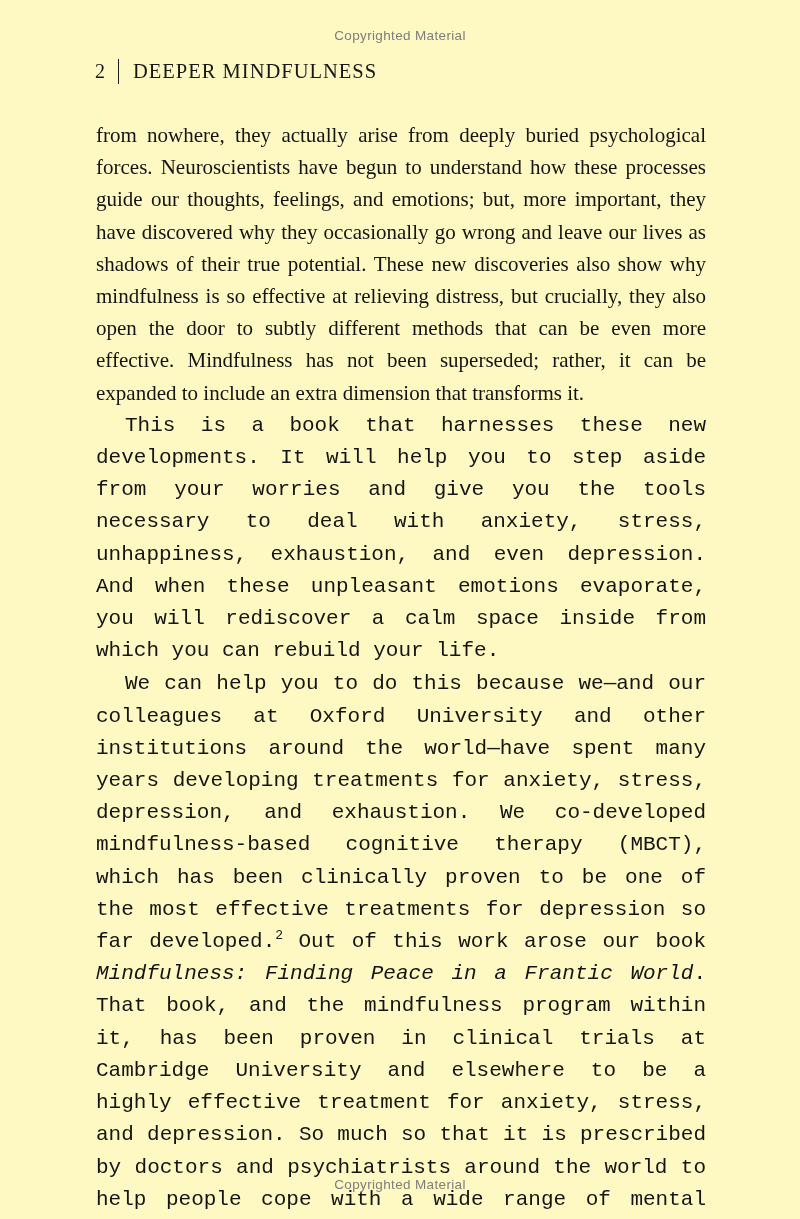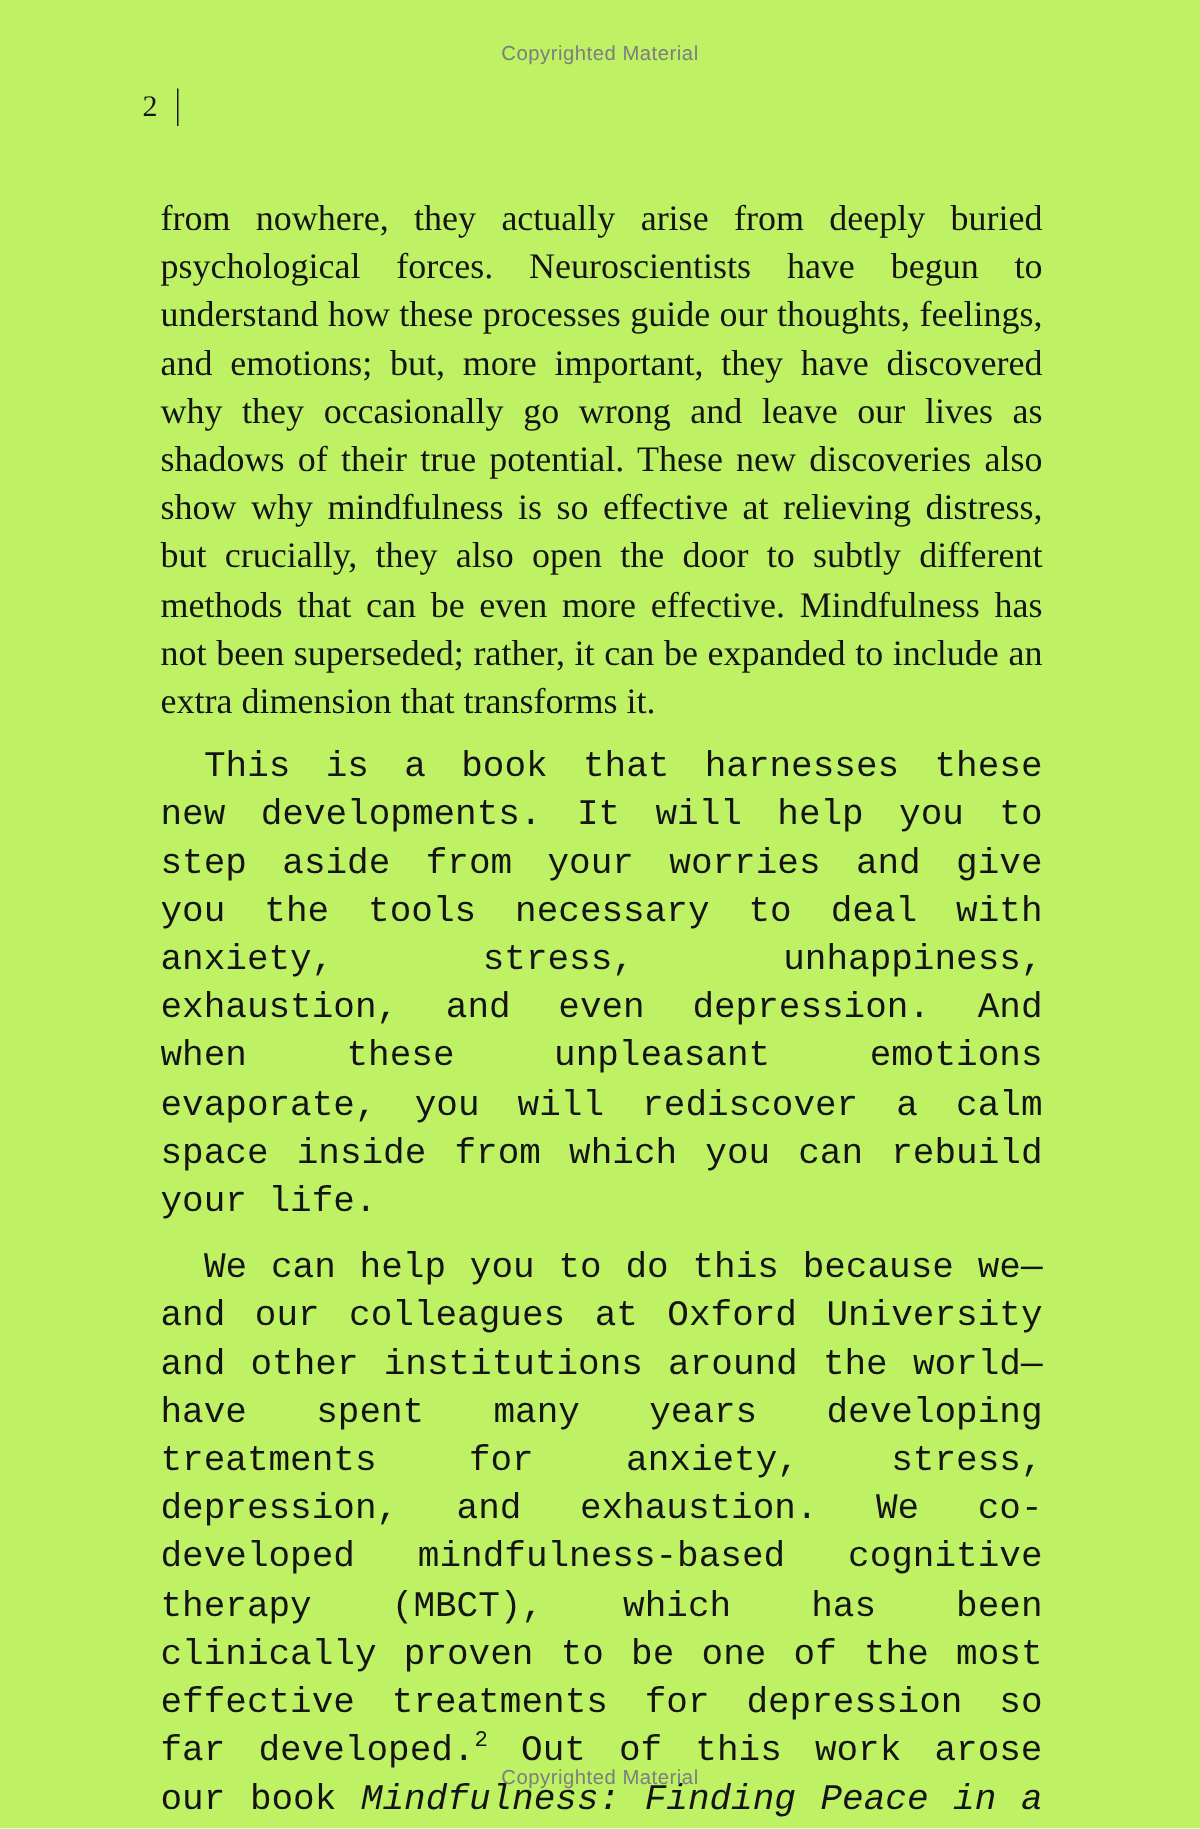--- a/index.html
+++ b/index.html
@@ -4,21 +4,21 @@
 <style>
   html, body {
     margin: 0;
     padding: 0;
     background: #ffffff;
   }
   .page {
     position: relative;
     width: 800px;
     height: 1219px;
-    background: #bef264;
+    background: #fef9c3;
     overflow: hidden;
     font-family: "Liberation Serif", "DejaVu Serif", serif;
     color: #141414;
     box-sizing: border-box;
     padding-left: 38px;
   }
 
   
   .watermark {
     position: absolute;
@@ -65,22 +65,22 @@
   }
 
   
   .body-block {
     position: absolute;
     left: 95px;
     top: 118px;
     width: 612px;
   }
   .para {
-    margin: 12px;
-    font-size: 24px;
+    margin: 1px;
+    font-size: 21px;
     line-height: 32.2px;
     text-align: justify;
     text-justify: inter-word;
     hyphens: manual;
     color: #141414;
   }
   .para.indent { text-indent: 29px; font-family: Liberation Mono, monospace; }
   .para em { font-style: italic; }
   .fn {
     font-size: 0.62em;
@@ -91,20 +91,21 @@
 </head>
 <body>
 
 <div class="page">
 
   <div class="watermark top">Copyrighted Material</div>
 
   <div class="running-head">
     <span class="folio">2</span>
     <span class="head-rule"></span>
+    <span class="chapter-title">DEEPER MINDFULNESS</span>
   </div>
 
   <div class="body-block">
     <p class="para">from nowhere, they actually arise from deeply buried psychological forces. Neuroscientists have begun to understand how these processes guide our thoughts, feelings, and emotions; but, more important, they have discovered why they occasionally go wrong and leave our lives as shadows of their true potential. These new discoveries also show why mindfulness is so effective at relieving distress, but crucially, they also open the door to subtly different methods that can be even more effective. Mindfulness has not been superseded; rather, it can be expanded to include an extra dimension that transforms it.</p>
     <p class="para indent">This is a book that harnesses these new developments. It will help you to step aside from your worries and give you the tools necessary to deal with anxiety, stress, unhappiness, exhaustion, and even depression. And when these unpleasant emotions evaporate, you will rediscover a calm space inside from which you can rebuild your life.</p>
     <p class="para indent">We can help you to do this because we—and our colleagues at Oxford University and other institutions around the world—have spent many years developing treatments for anxiety, stress, depression, and exhaustion. We co-developed mindfulness-based cognitive therapy (MBCT), which has been clinically proven to be one of the most effective treatments for depression so far developed.<sup class="fn">2</sup> Out of this work arose our book <em>Mindfulness: Finding Peace in a Frantic World</em>. That book, and the mindfulness program within it, has been proven in clinical trials at Cambridge University and elsewhere to be a highly effective treatment for anxiety, stress, and depression. So much so that it is prescribed by doctors and psychiatrists around the world to help people cope with a wide range of mental health conditions, as well as generalized unhappiness and dissatisfaction with life.</p>
   </div>
 
   <div class="watermark bottom">Copyrighted Material</div>
 

